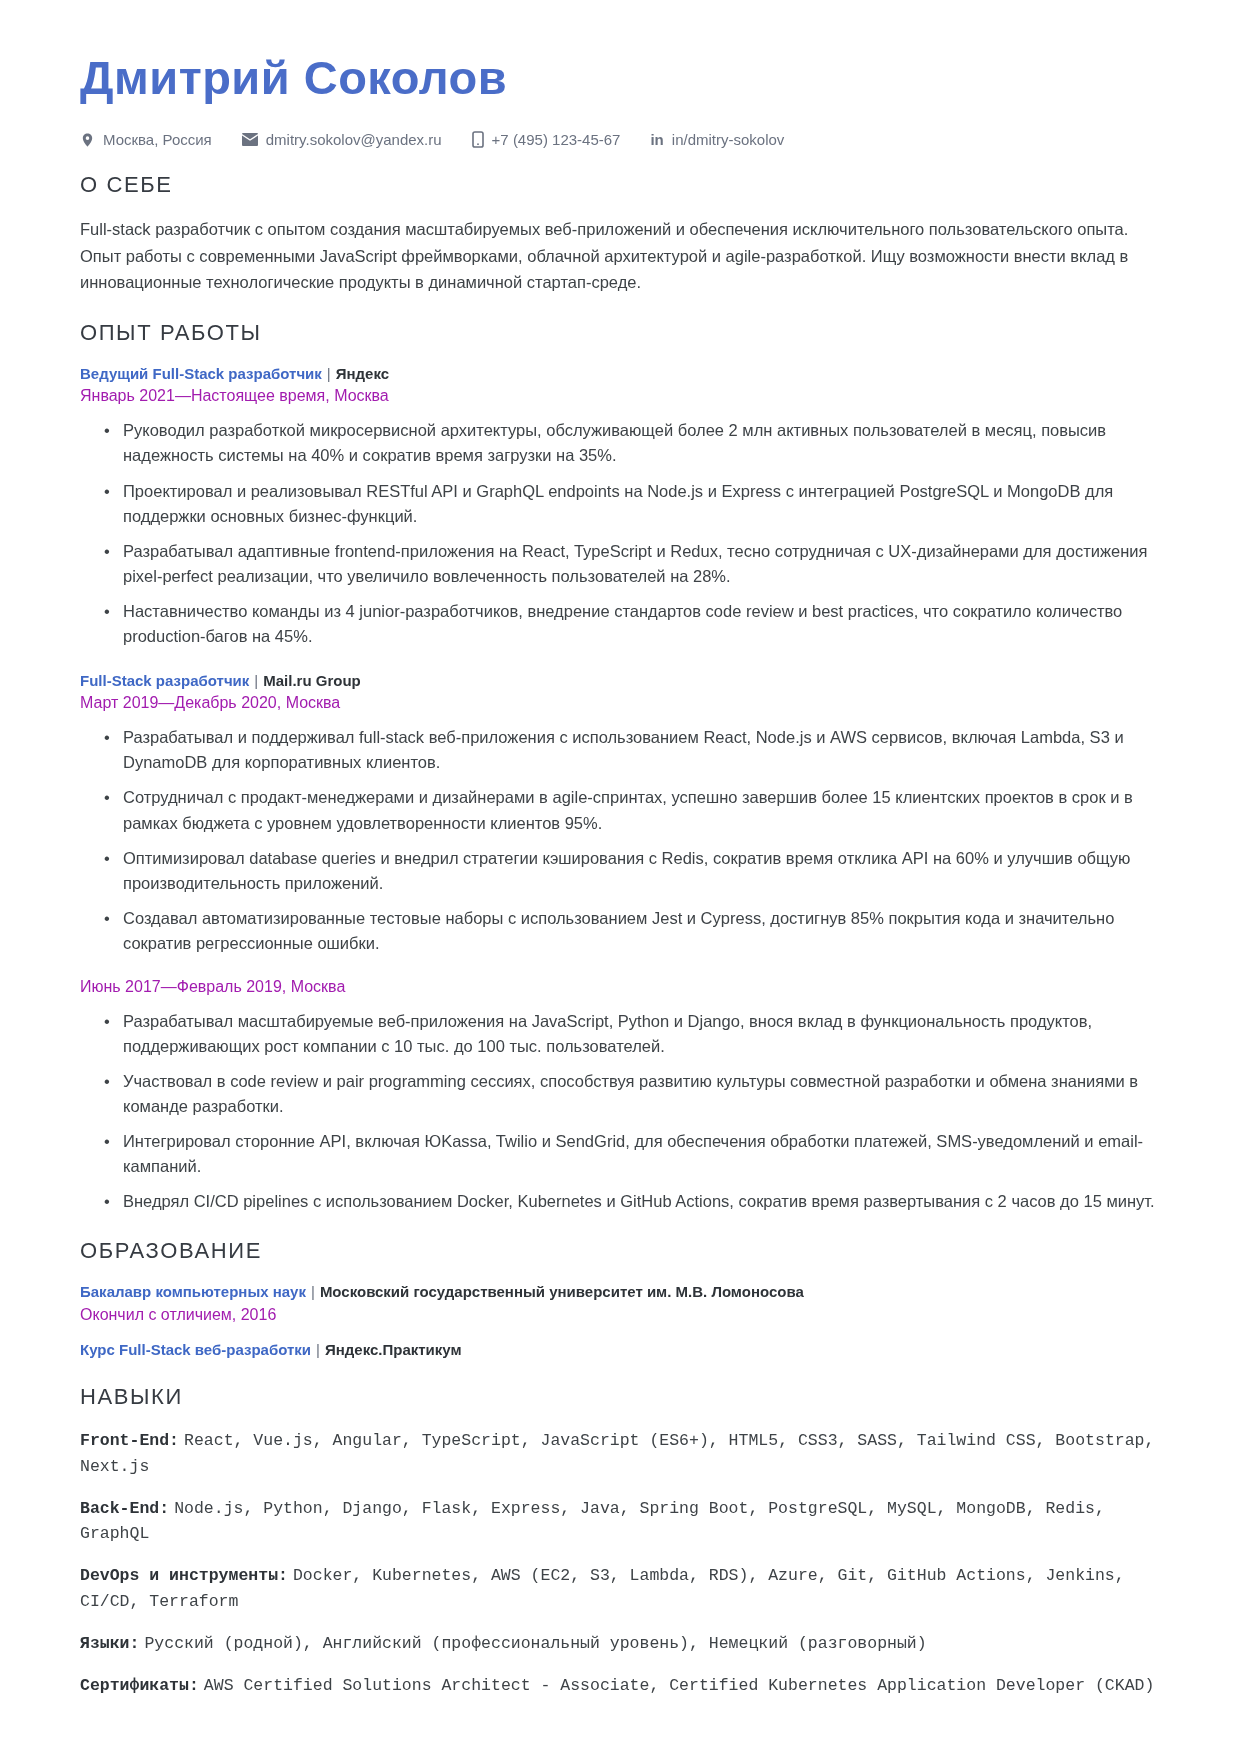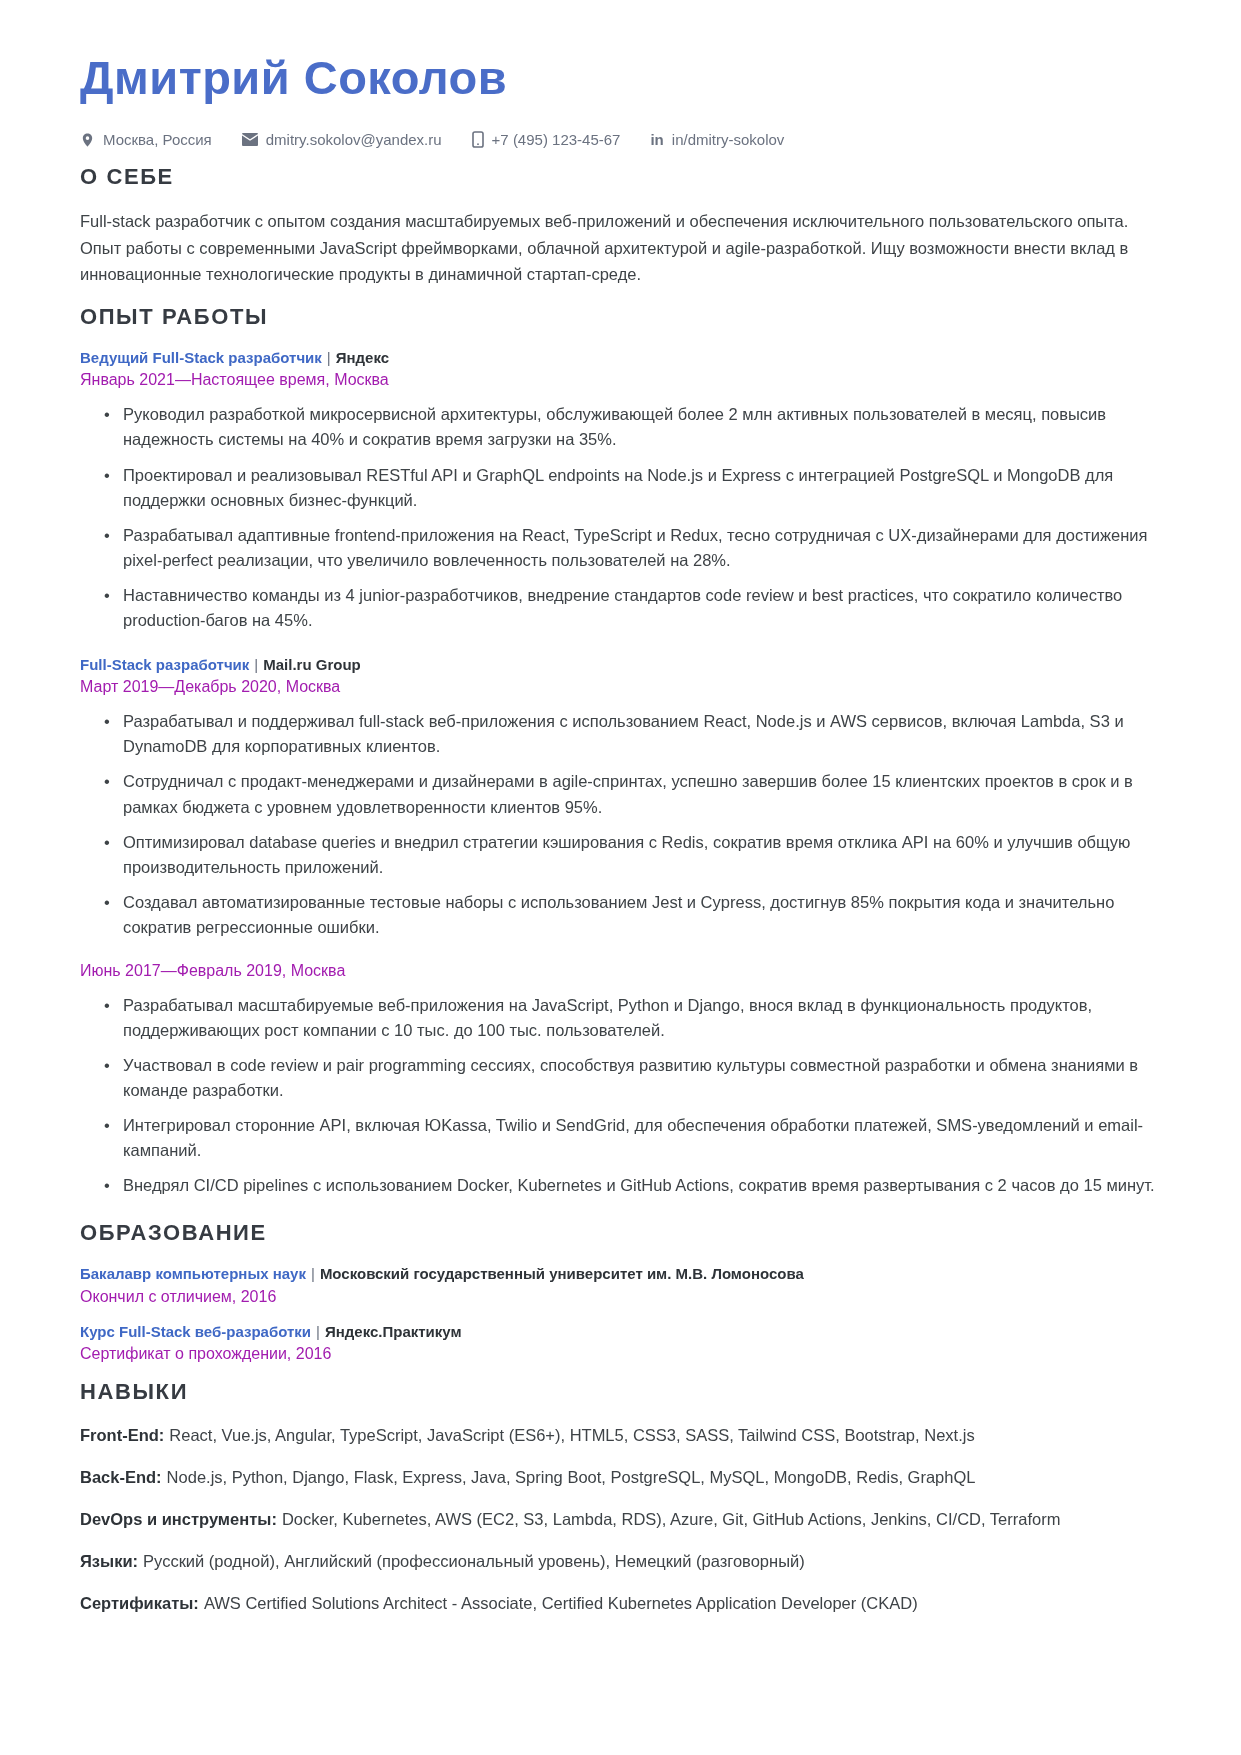--- a/index.html
+++ b/index.html
@@ -28,24 +28,24 @@
     font-size: 15px;
     margin-bottom: 14px;
   }
   .contact-item { display: flex; align-items: center; gap: 8px; }
   .contact-item .icon { display: inline-flex; align-items: center; }
   .contact-item .icon svg { display: block; }
   .in-glyph { font-weight: 800; font-size: 15px; color: #6b7280; letter-spacing: 0; }
 
   .section-heading {
     font-size: 22px;
-    font-weight: 700;
+    font-weight: 400;
     color: #363b42;
     letter-spacing: 1.6px;
-    margin: 16px 0 18px 0;
+    margin: 24px 0 18px 0;
   }
 
   .about-text {
     font-size: 16.5px;
     line-height: 1.62;
     margin: 0;
     color: #3e4347;
   }
 
   .job { margin-bottom: 22px; }
@@ -67,21 +67,21 @@
   ul.bullets li::before {
     content: "\2022";
     position: absolute;
     left: 0;
     top: 0;
     color: #3e4347;
   }
 
   .edu-item { margin-bottom: 16px; }
 
-  .skills-list { margin-top: 4px; }
+  .skills-list { margin-top: 4px; font-family: Liberation Mono, monospace; }
   .skill-row { font-size: 16.5px; line-height: 1.55; margin-bottom: 15px; color: #3e4347; }
   .skill-label { font-weight: 700; color: #2e3338; margin-right: 5px; }
 </style>
 </head>
 <body>
 
 <div class="page">
 
   <h1 class="name">Дмитрий Соколов</h1>
 
@@ -170,21 +170,20 @@
       <div class="job-head">
         <span class="job-title">Бакалавр компьютерных наук</span><span class="job-sep">|</span><span class="job-company">Московский государственный университет им. М.В. Ломоносова</span>
       </div>
       <div class="job-meta">Окончил с отличием, 2016</div>
     </div>
 
     <div class="edu-item">
       <div class="job-head">
         <span class="job-title">Курс Full-Stack веб-разработки</span><span class="job-sep">|</span><span class="job-company">Яндекс.Практикум</span>
       </div>
-      <div class="job-meta">Сертификат о прохождении, 2016</div>
     </div>
   </section>
 
   <section>
     <h2 class="section-heading">НАВЫКИ</h2>
     <div class="skills-list">
       <p class="skill-row"><span class="skill-label">Front-End:</span><span>React, Vue.js, Angular, TypeScript, JavaScript (ES6+), HTML5, CSS3, SASS, Tailwind CSS, Bootstrap, Next.js</span></p>
       <p class="skill-row"><span class="skill-label">Back-End:</span><span>Node.js, Python, Django, Flask, Express, Java, Spring Boot, PostgreSQL, MySQL, MongoDB, Redis, GraphQL</span></p>
       <p class="skill-row"><span class="skill-label">DevOps и инструменты:</span><span>Docker, Kubernetes, AWS (EC2, S3, Lambda, RDS), Azure, Git, GitHub Actions, Jenkins, CI/CD, Terraform</span></p>
       <p class="skill-row"><span class="skill-label">Языки:</span><span>Русский (родной), Английский (профессиональный уровень), Немецкий (разговорный)</span></p>

